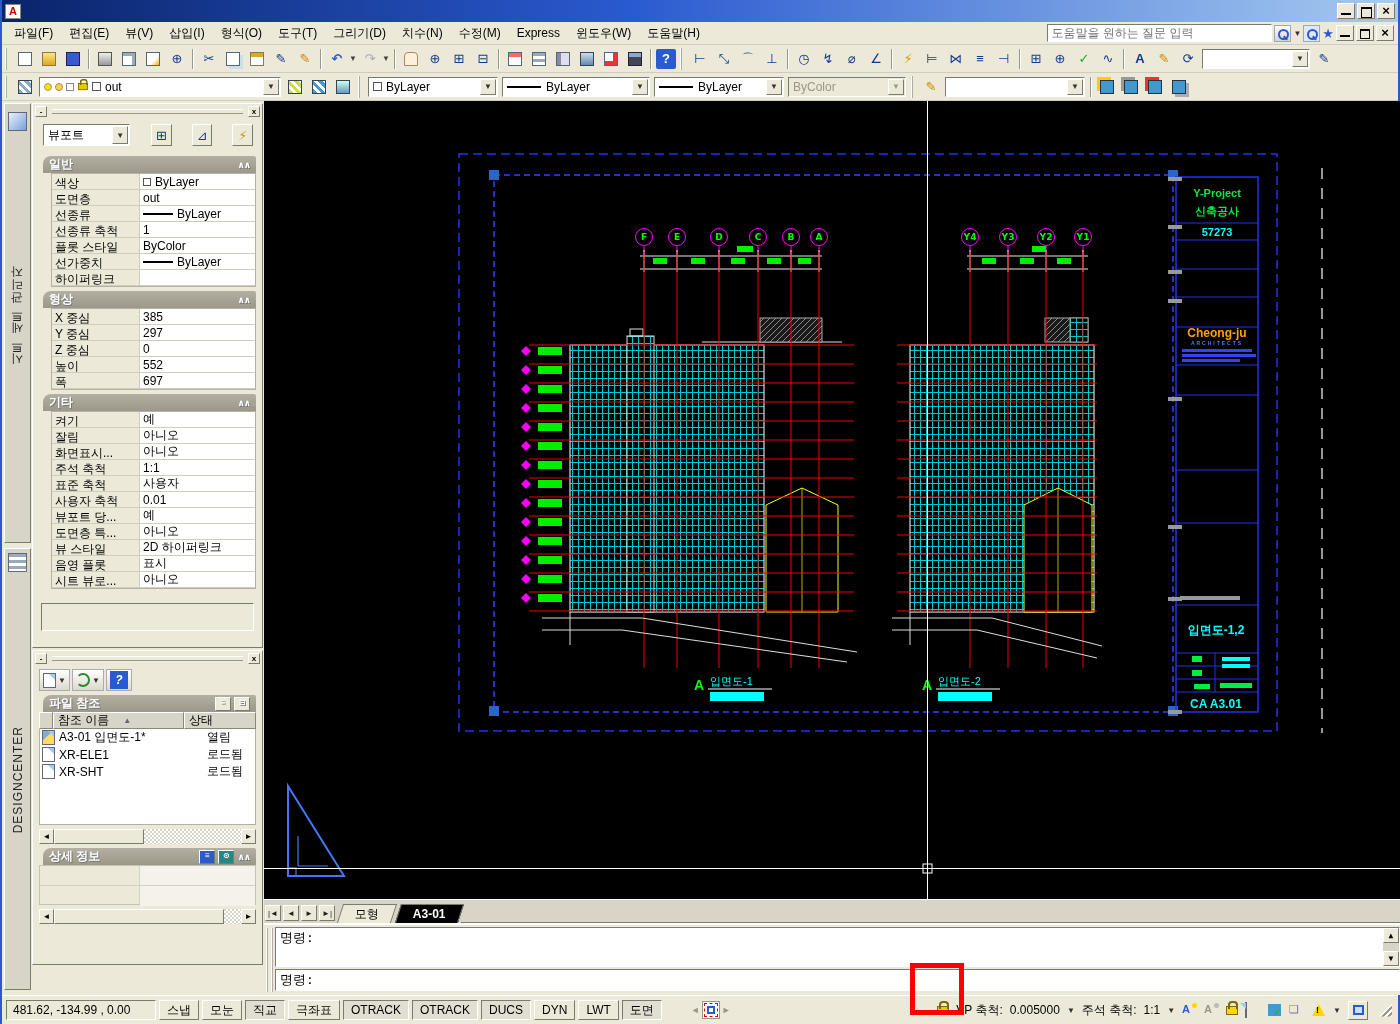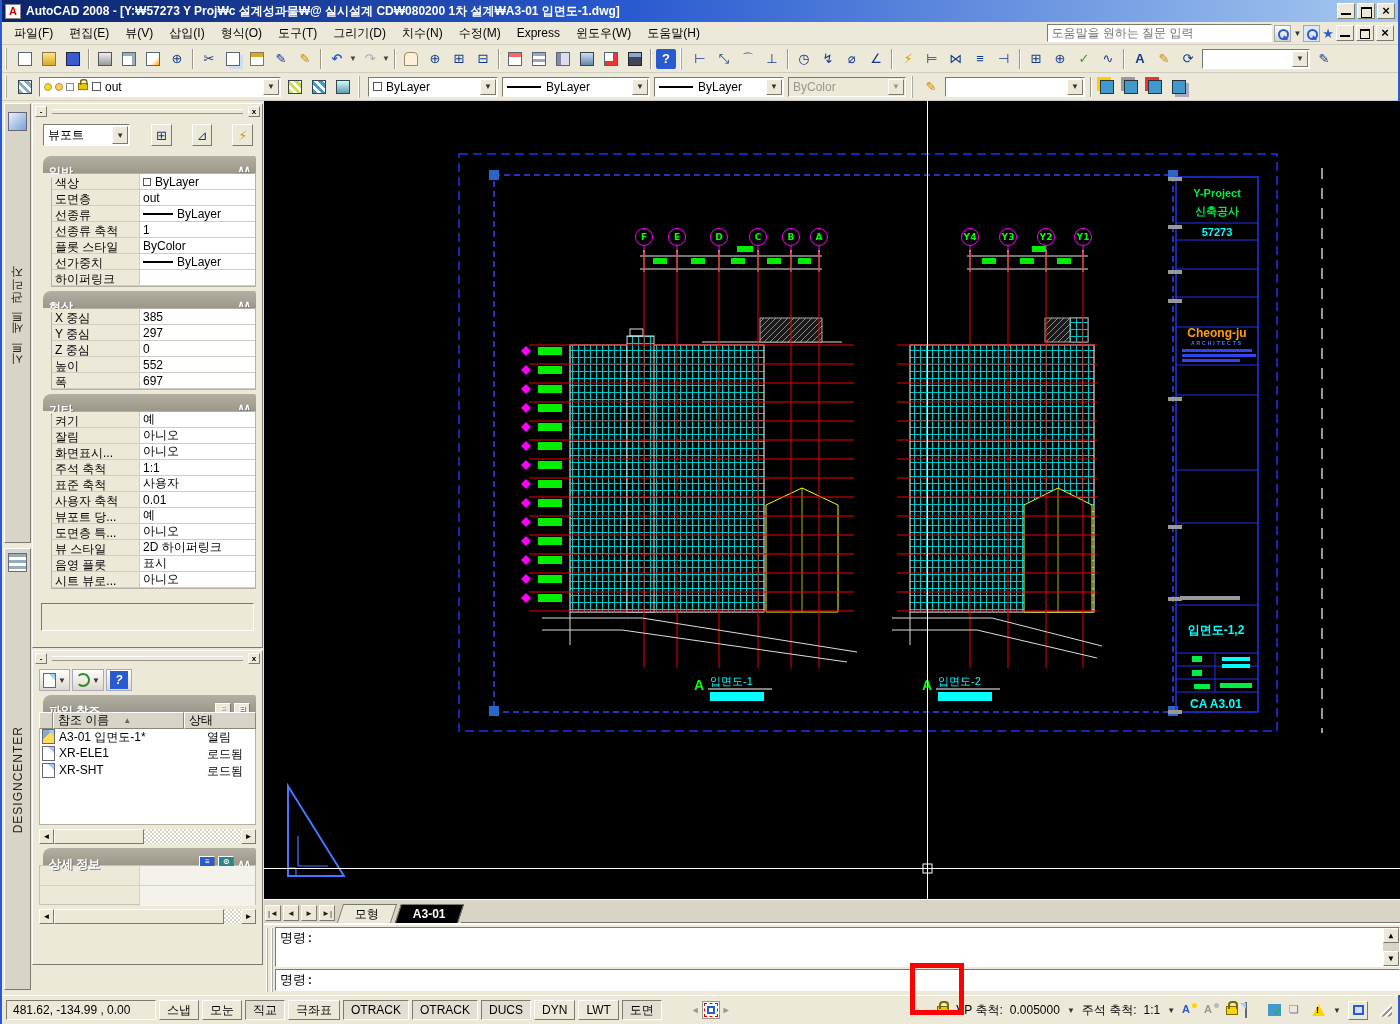--- a/index.html
+++ b/index.html
@@ -41,39 +41,39 @@
 .cline{width:34px;height:2px;background:#000;margin-right:5px}
 
 .vstrip{position:absolute;left:2px;width:27px;background:#d8d5c8;border:1px solid;border-color:#fff #7a7a6e #7a7a6e #fff;display:flex;flex-direction:column;align-items:center}
 .vtext{writing-mode:vertical-rl;transform:rotate(180deg);font-size:12px;color:#222;letter-spacing:1px}
 .dicon{width:19px;height:19px;margin:4px 0;background:linear-gradient(135deg,#e8f0ff,#7aa0d8);border:1px solid #667}
 
 .palette{position:absolute;left:30px;width:231px;background:#ece9d8;border:1px solid;border-color:#fff #7a7a6e #7a7a6e #fff}
 .pmini{height:14px;display:flex;align-items:center;padding:1px 2px;gap:2px}
 .pmini .mgrip{flex:1;height:5px;border-top:1px solid #fff;border-bottom:1px solid #9a968a;margin:0 3px}
 .mbtn{width:12px;height:11px;background:#ece9d8;border:1px solid;border-color:#fff #7a7a6e #7a7a6e #fff;font-size:8px;line-height:9px;text-align:center;font-weight:bold}
-.psec{height:17px;margin:4px 6px 0 10px;background:linear-gradient(#b3afa2,#9b9789);border-radius:8px 2px 0 0;color:#fff;font-weight:bold;font-size:12px;display:flex;align-items:flex-start;padding:8px 6px;text-shadow:1px 1px #777}
+.psec{height:17px;margin:4px 6px 0 10px;background:linear-gradient(#b3afa2,#9b9789);border-radius:8px 2px 0 0;color:#fff;font-weight:bold;font-size:12px;display:flex;align-items:center;padding:8px 6px;text-shadow:1px 1px #777}
 .psec .chev{margin-left:auto;font-size:9px;letter-spacing:-1px}
 .pbody{margin:0 6px 0 18px;background:#fff;border:1px solid #b5b1a4}
 .prow{display:flex;height:16px;border-bottom:1px solid #cfccc0;font-size:12px}
 .plab{width:88px;background:#ece9d8;border-right:1px solid #cfccc0;padding:1px 3px;white-space:nowrap;overflow:hidden}
 .pval{flex:1;background:#fff;padding:1px 3px;display:flex;align-items:center;white-space:nowrap;overflow:hidden}
 .pval .csw{width:8px;height:8px}
 .pval .vline{width:30px;height:2px;background:#000;margin-right:4px}
 
 .xtb{display:flex;align-items:center;gap:2px;padding:4px 6px}
 .xbtn{height:22px;border:1px solid #aab;background:linear-gradient(#fff,#dcd8cc);display:flex;align-items:center;padding:0 3px;gap:2px}
 .pagei{width:13px;height:15px;background:#fff;border:1px solid #667;position:relative}
 .pagei:after{content:"";position:absolute;right:0;top:0;border:3px solid #9cf;border-left-color:transparent;border-bottom-color:transparent}
 .refresh{width:14px;height:14px;border:2px solid #2a8a2a;border-radius:50%;border-left-color:transparent}
 .helpb{width:18px;height:18px;background:#2a5ad0;color:#fff;font-weight:bold;text-align:center;line-height:18px;font-size:12px}
 .xhead{display:flex;height:17px;margin:0 6px;font-size:12px}
 .xhc{background:#d8d5c8;border:1px solid;border-color:#fff #8a8678 #8a8678 #fff;padding:0 4px;display:flex;align-items:center}
 .xlist{margin:0 6px;background:#fff;border:1px solid #b5b1a4;border-top:none;height:96px;font-size:12px}
-.xrow{display:flex;align-items:flex-start;height:17px}
+.xrow{display:flex;align-items:center;height:17px}
 .xrow .nm{flex:1;padding-left:4px;white-space:nowrap;overflow:hidden}
 .xrow .st{width:48px;text-align:left}
 .hscroll{margin:4px 6px;height:15px;display:flex}
 .hsb{width:15px;height:15px;font-size:8px;display:flex;align-items:center;justify-content:center}
 .hsthumb{width:90px;height:15px}
 .hstrack{flex:1;background:repeating-conic-gradient(#fff 0 25%,#d8d5c8 0 50%) 0 0/4px 4px}
 
 #draw{position:absolute;left:262px;top:101px;width:1138px;height:798px;background:#000;overflow:hidden}
 
 #tabbar{position:absolute;left:262px;top:899px;width:1138px;height:24px;background:#d8d5c8;display:flex;align-items:flex-end;border-top:1px solid #fff}
@@ -114,21 +114,20 @@
 
 #redbox{position:absolute;left:908px;top:963px;width:54px;height:52px;border:5px solid #f00;z-index:99}
 </style>
 </head>
 <body>
 
 <div id="app">
 
   <div id="titlebar">
     <span class="appicon">A</span>
-    <span>AutoCAD 2008 - [Y:₩57273 Y Proj₩c 설계성과물₩@ 실시설계 CD₩080200 1차 설계₩A3-01 입면도-1.dwg]</span>
     <span class="winbtns">
       <span class="wbtn g-min"></span>
       <span class="wbtn g-max"></span>
       <span class="wbtn g-close"></span>
     </span>
   </div>
 
   <div id="menubar">
     <span class="mitem">파일(F)</span>
     <span class="mitem">편집(E)</span>

